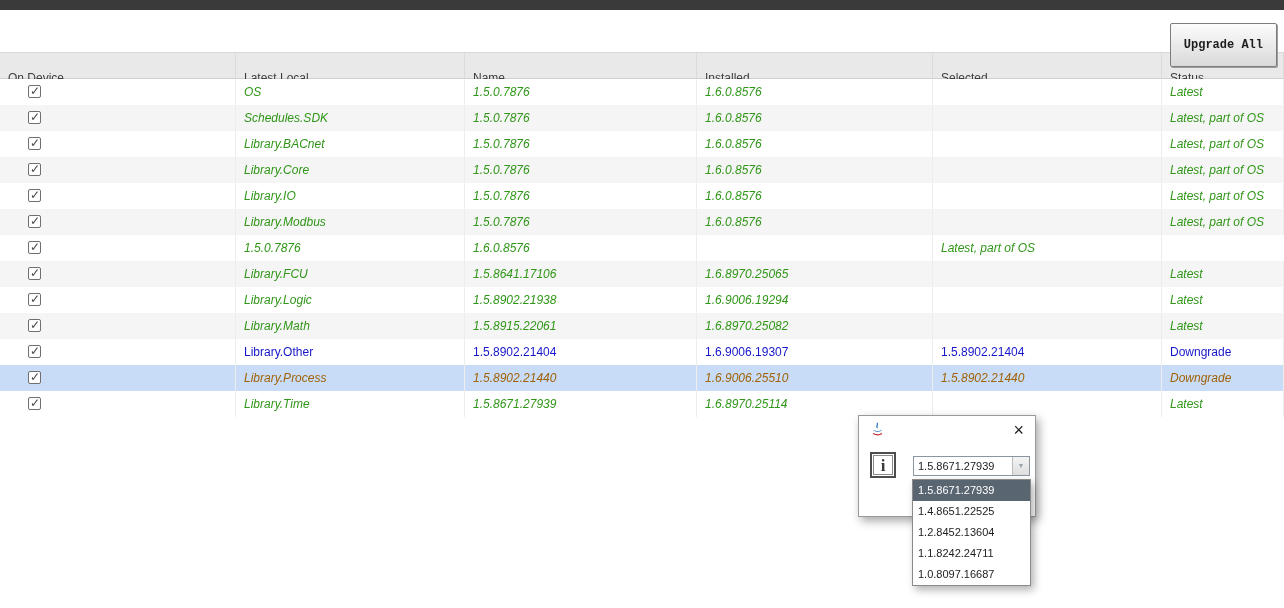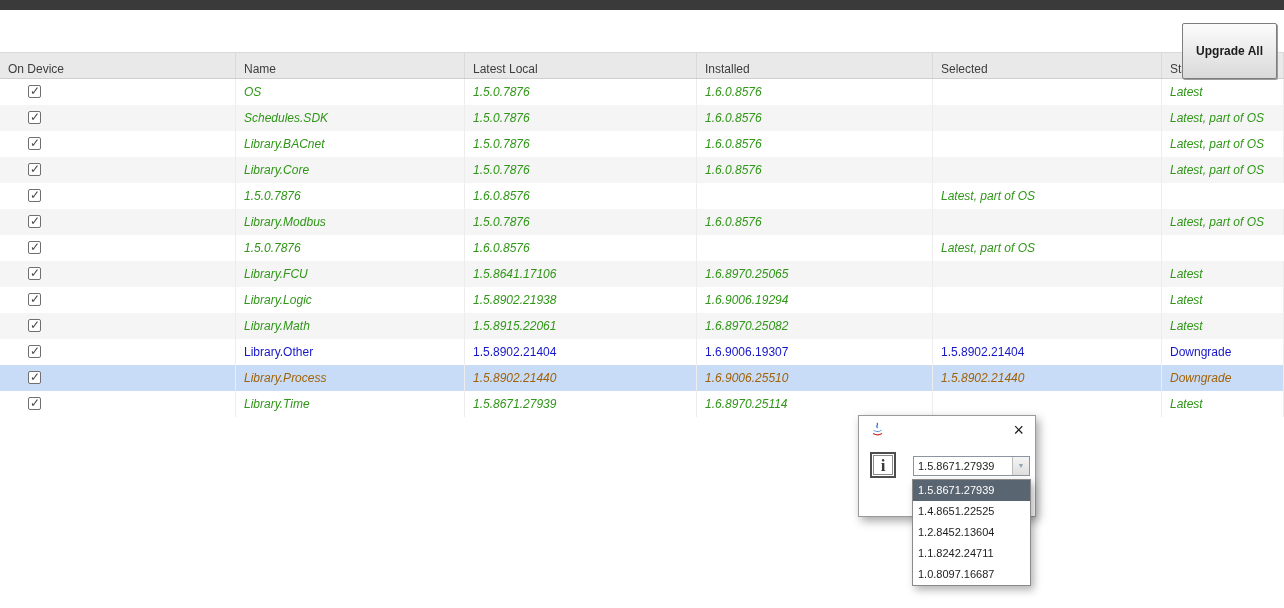--- a/index.html
+++ b/index.html
@@ -1,27 +1,27 @@
 <!DOCTYPE html>
 <html style="--topbar: #3a3a3a; --green: #2f9617; --blue: #1616c8; --selected-bg: #c8dcf7; --highlight-bg: #5a6572;"><head>
 <meta charset="utf-8">
 <style>
   * { margin:0; padding:0; box-sizing:border-box; }
   html,body { width:1284px; height:608px; overflow:hidden; }
   .page { position:relative; width:1284px; height:608px; background:#fff;
           font-family:"Liberation Sans",sans-serif; }
   .topbar { height:10px; width:100%; background:var(--topbar,#3a3a3a); }
   .toolbar { position:relative; height:42px; background:#fff; }
-  .btn-upgrade { position:absolute; top:13px; right:7px; padding:20px 13px;
-    font-family:Liberation Sans, sans-serif; font-weight:bold; font-size:12px; color:#1c1c1c;
+  .btn-upgrade { position:absolute; top:13px; right:7px; padding:14px 13px;
+    font-family:Liberation Mono, monospace; font-weight:bold; font-size:12px; color:#1c1c1c;
     background:linear-gradient(#fcfcfc,#d9d9d9); border:1px solid #7d7d7d; border-radius:2px;
     box-shadow:1px 1px 0 #9c9c9c; cursor:pointer; }
   .grid { display:grid; grid-template-columns:236px 229px 232px 236px 229px 122px; }
   .thead { height:27px; background:#e9e9e9; border-top:1px solid #d9d9d9; border-bottom:1px solid #cfcfcf; }
-  .thead .cell { font-size:12px; color:#3d3d3d; line-height:25px; padding:4px 8px;
+  .thead .cell { font-size:12px; color:#3d3d3d; line-height:25px; padding:13px 8px;
     border-right:1px solid #dadada; white-space:nowrap; overflow:hidden; }
   .row { height:26px; }
   .row:nth-child(even) { background:#f5f5f5; }
   .row:nth-child(odd) { background:#fff; }
   .row.selected { background:var(--selected-bg,#c8dcf7) !important; }
   .cell { font-size:12px; line-height:26px; padding:0 8px; color:#222;
     border-right:1px solid #ededed; white-space:nowrap; overflow:hidden; }
   .row.green .val { color:var(--green,#2f9617);font-style:italic; }
   .row.blue .val { color:var(--blue,#1616c8); }
   .row.selected .val { color:#a16207;font-style:italic; }
@@ -53,22 +53,22 @@
 
 <div class="page">
   <div class="topbar"></div>
 
   <div class="toolbar">
     <button class="btn-upgrade">Upgrade All</button>
   </div>
 
   <div class="grid thead">
     <div class="cell">On Device</div>
+    <div class="cell">Latest Local</div>
     <div class="cell">Name</div>
-    <div class="cell">Latest Local</div>
     <div class="cell">Installed</div>
     <div class="cell">Selected</div>
     <div class="cell">Status</div>
   </div>
 
   <div id="rows">
     <div class="grid row green">
       <div class="cell cb-cell">
         <span class="checkbox">
           <span class="check">✓</span>
@@ -119,20 +119,21 @@
       <div class="cell val"></div>
       <div class="cell val">Latest, part of OS</div>
     </div>
 
     <div class="grid row green">
       <div class="cell cb-cell">
         <span class="checkbox">
           <span class="check">✓</span>
         </span>
       </div>
+      <div class="cell val">Library.IO</div>
       <div class="cell val">1.5.0.7876</div>
       <div class="cell val">1.6.0.8576</div>
       <div class="cell val"></div>
       <div class="cell val">Latest, part of OS</div>
     </div>
 
     <div class="grid row green">
       <div class="cell cb-cell">
         <span class="checkbox">
           <span class="check">✓</span>

